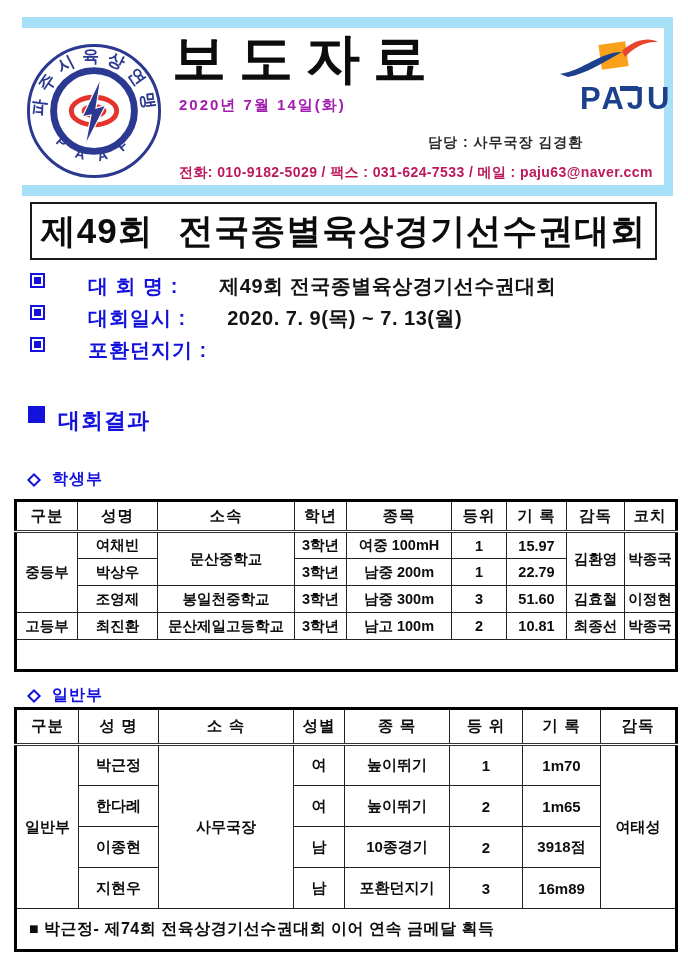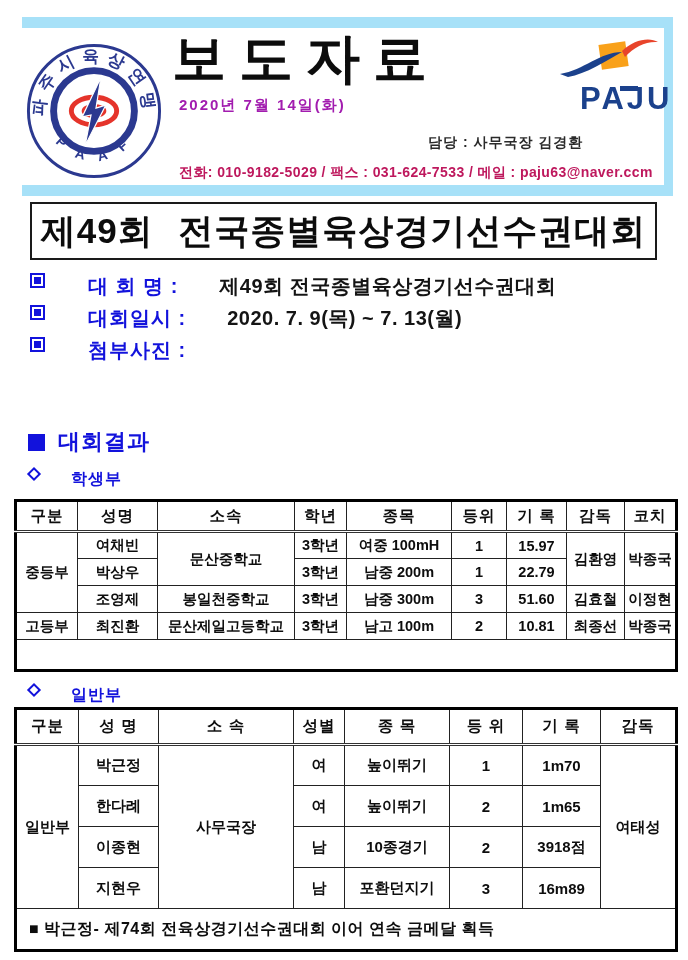--- a/index.html
+++ b/index.html
@@ -36,24 +36,24 @@
   
   .info-list { position:absolute; top:273px; left:30px; }
   .info-row { display:flex; align-items:flex-start; height:24px; margin-bottom:8px;gap:31px; }
   .info-row.last { margin-top:5px; }
   .sq-hollow { width:15px; height:15px; border:2px solid #1212dc; display:inline-flex;
                align-items:center; justify-content:center; margin-right:12px; flex:0 0 auto; }
   .sq-hollow::after { content:""; width:7px; height:7px; background:#1212dc; }
   .info-label { color:#1212dc; font-size:20px; font-weight:800; letter-spacing:1px; margin-right:10px; }
   .info-value { color:#141414; font-size:20px; font-weight:800; letter-spacing:0.5px; }
   
-  .results-heading { position:absolute; top:427px; left:28px; display:flex; align-items:center; }
+  .results-heading { position:absolute; top:406px; left:28px; display:flex; }
   .sq-solid { width:17px; height:17px; background:#1212dc; margin-right:13px; }
   .results-heading span { color:#1212dc; font-size:22px; font-weight:900; letter-spacing:1px; }
-  .sub-heading { position:absolute; left:27px; display:flex; align-items:flex-start;gap:19px; }
+  .sub-heading { position:absolute; left:27px; display:flex; align-items:center; }
   .sub-heading.s1 { top:469px; }
   .sub-heading.s2 { top:685px; }
   .diamond { width:10px; height:10px; border:2px solid #1212dc; transform:rotate(45deg);
              margin:0 13px 0 2px; }
   .sub-heading span { color:#1212dc; font-size:16px; font-weight:900; letter-spacing:1px; }
   
   table { border-collapse:collapse; table-layout:fixed; position:absolute; left:14px;
           background:#fff; border:3px solid #000;padding-left:36px; }
   th, td { border:1.4px solid #222; text-align:center; vertical-align:middle;
            font-weight:800; color:#0d0d0d; overflow:hidden; white-space:nowrap; }
@@ -121,21 +121,21 @@
       <span class="info-label">대 회 명 :</span>
       <span class="info-value">제49회 전국종별육상경기선수권대회</span>
     </div>
     <div class="info-row">
       <span class="sq-hollow"></span>
       <span class="info-label">대회일시 :</span>
       <span class="info-value">2020. 7. 9(목) ~ 7. 13(월)</span>
     </div>
     <div class="info-row last">
       <span class="sq-hollow"></span>
-      <span class="info-label">첨부사진 :</span>
+      <span class="info-label">포환던지기 :</span>
     </div>
   </div>
 
   <div class="results-heading">
     <span class="sq-solid"></span>
     <span>대회결과</span>
   </div>
 
   <div class="sub-heading s1">
     <span class="diamond"></span>

